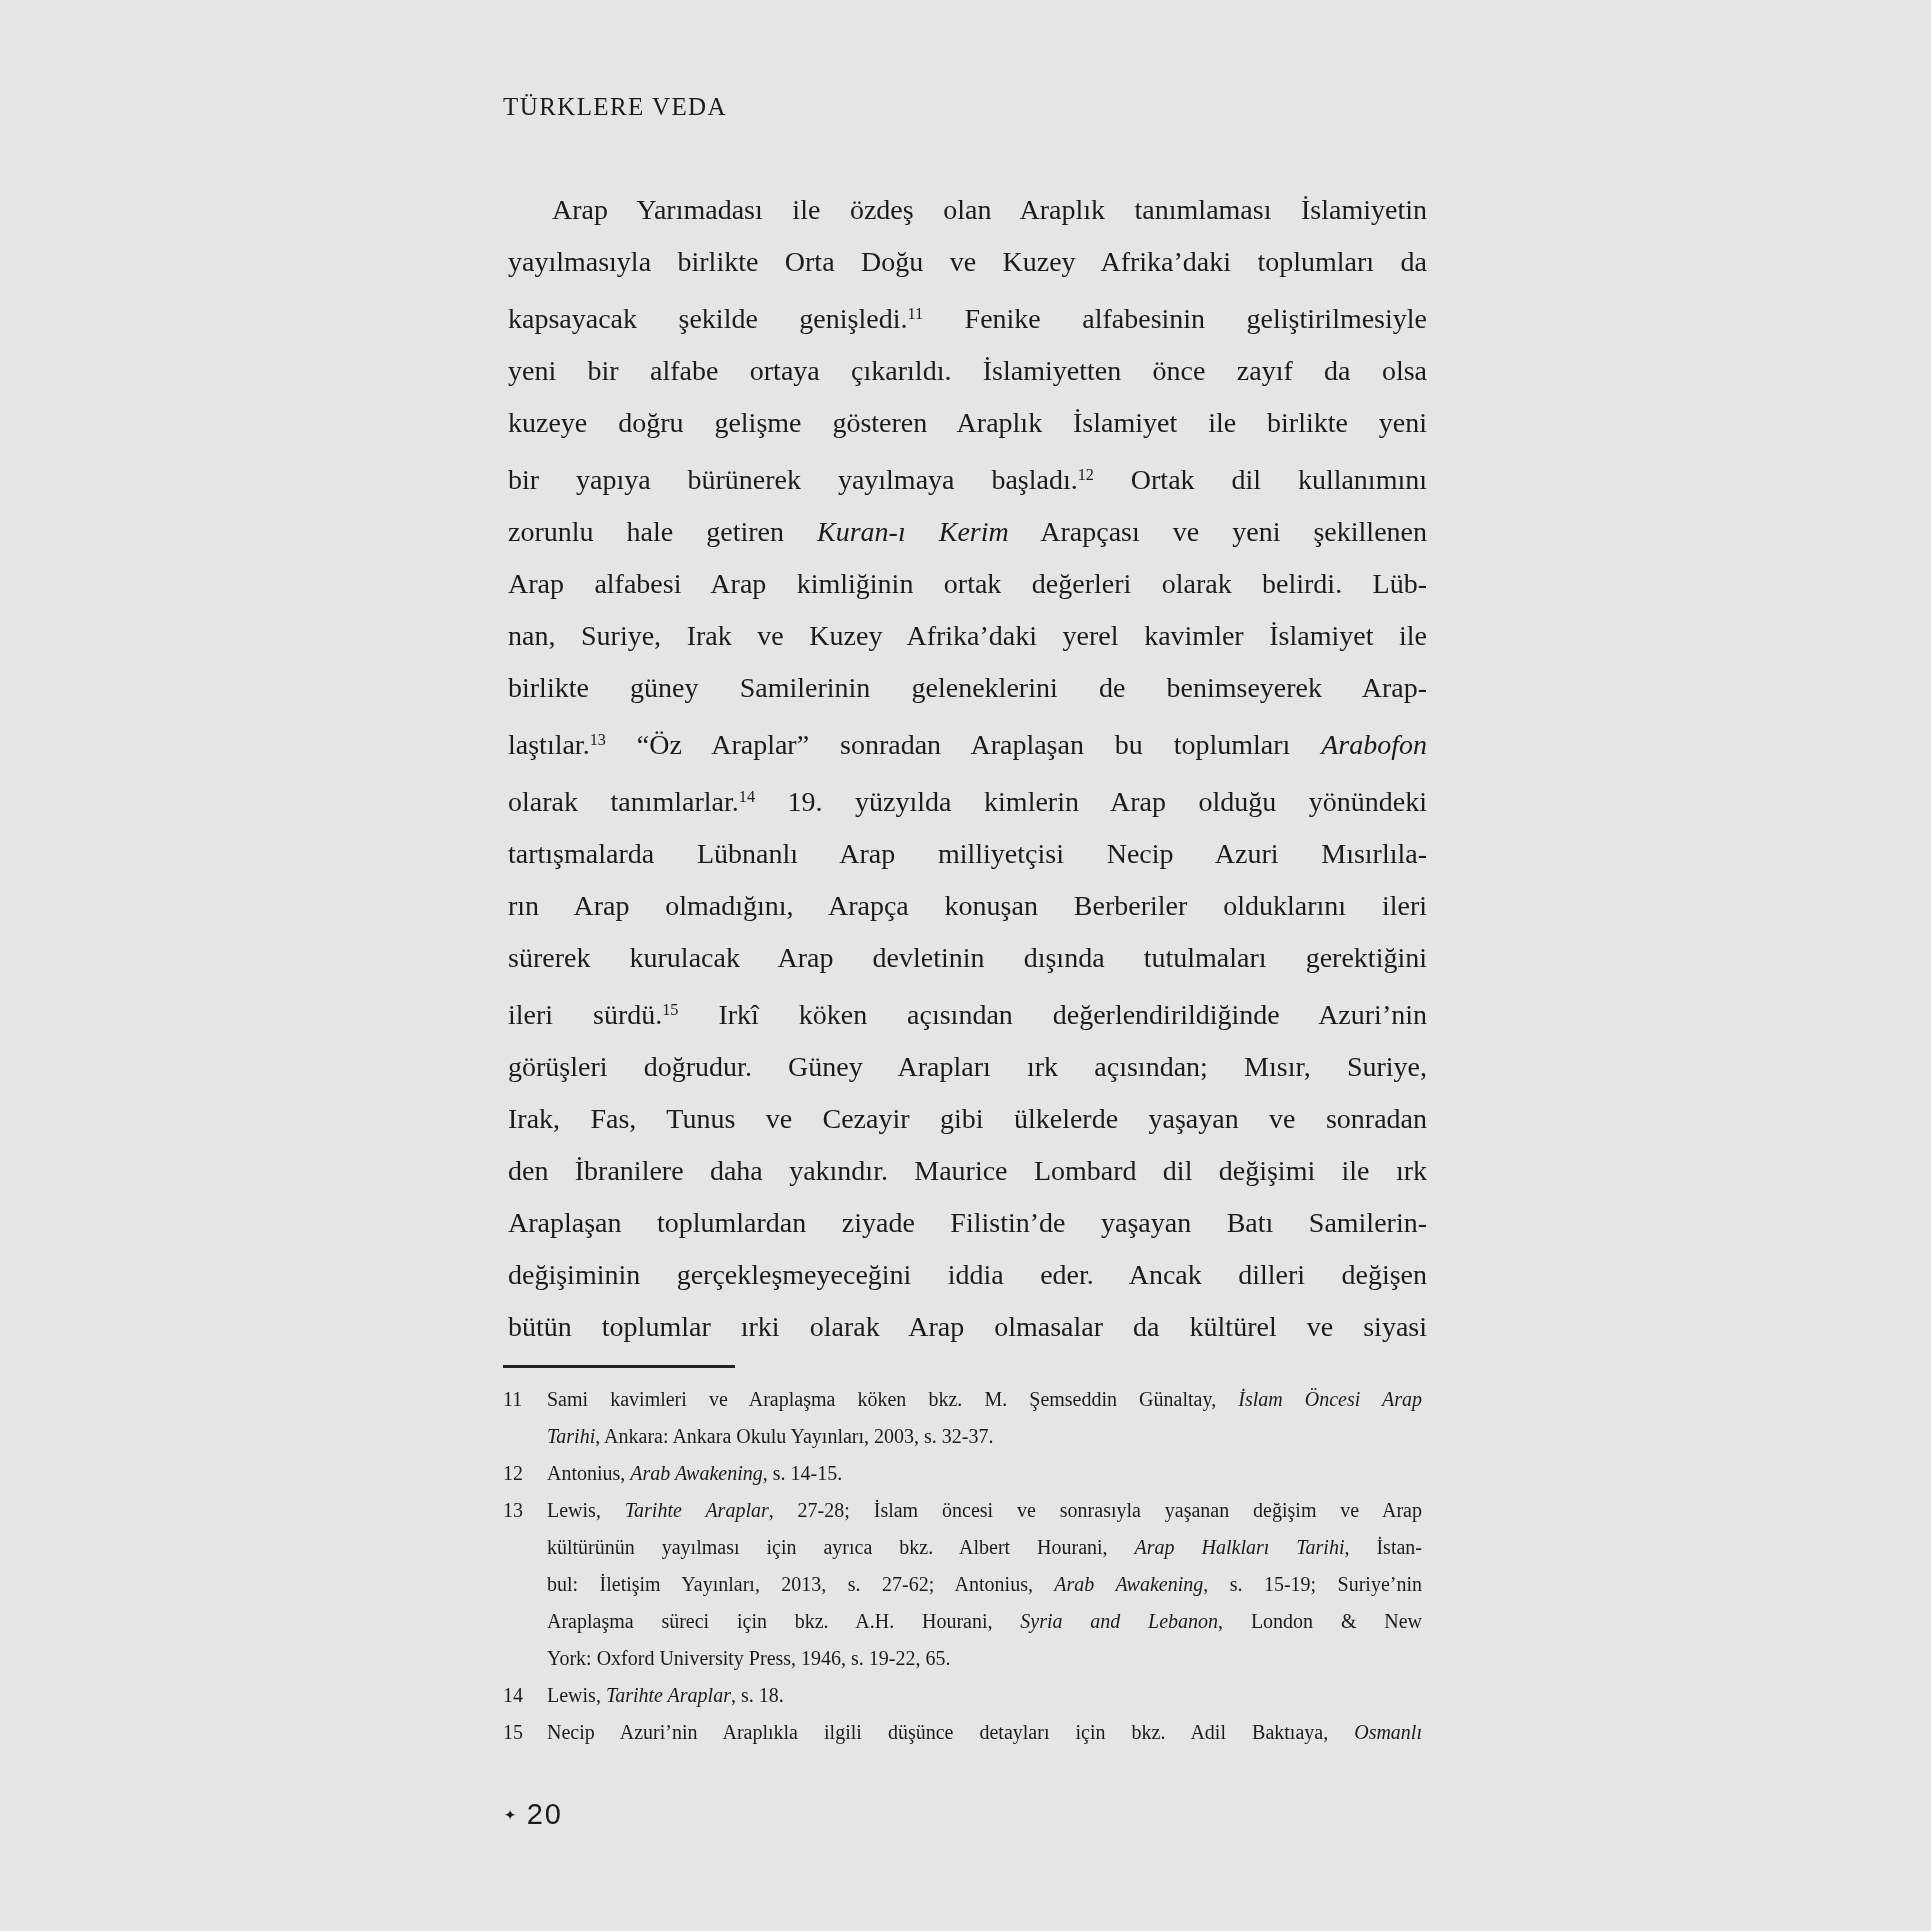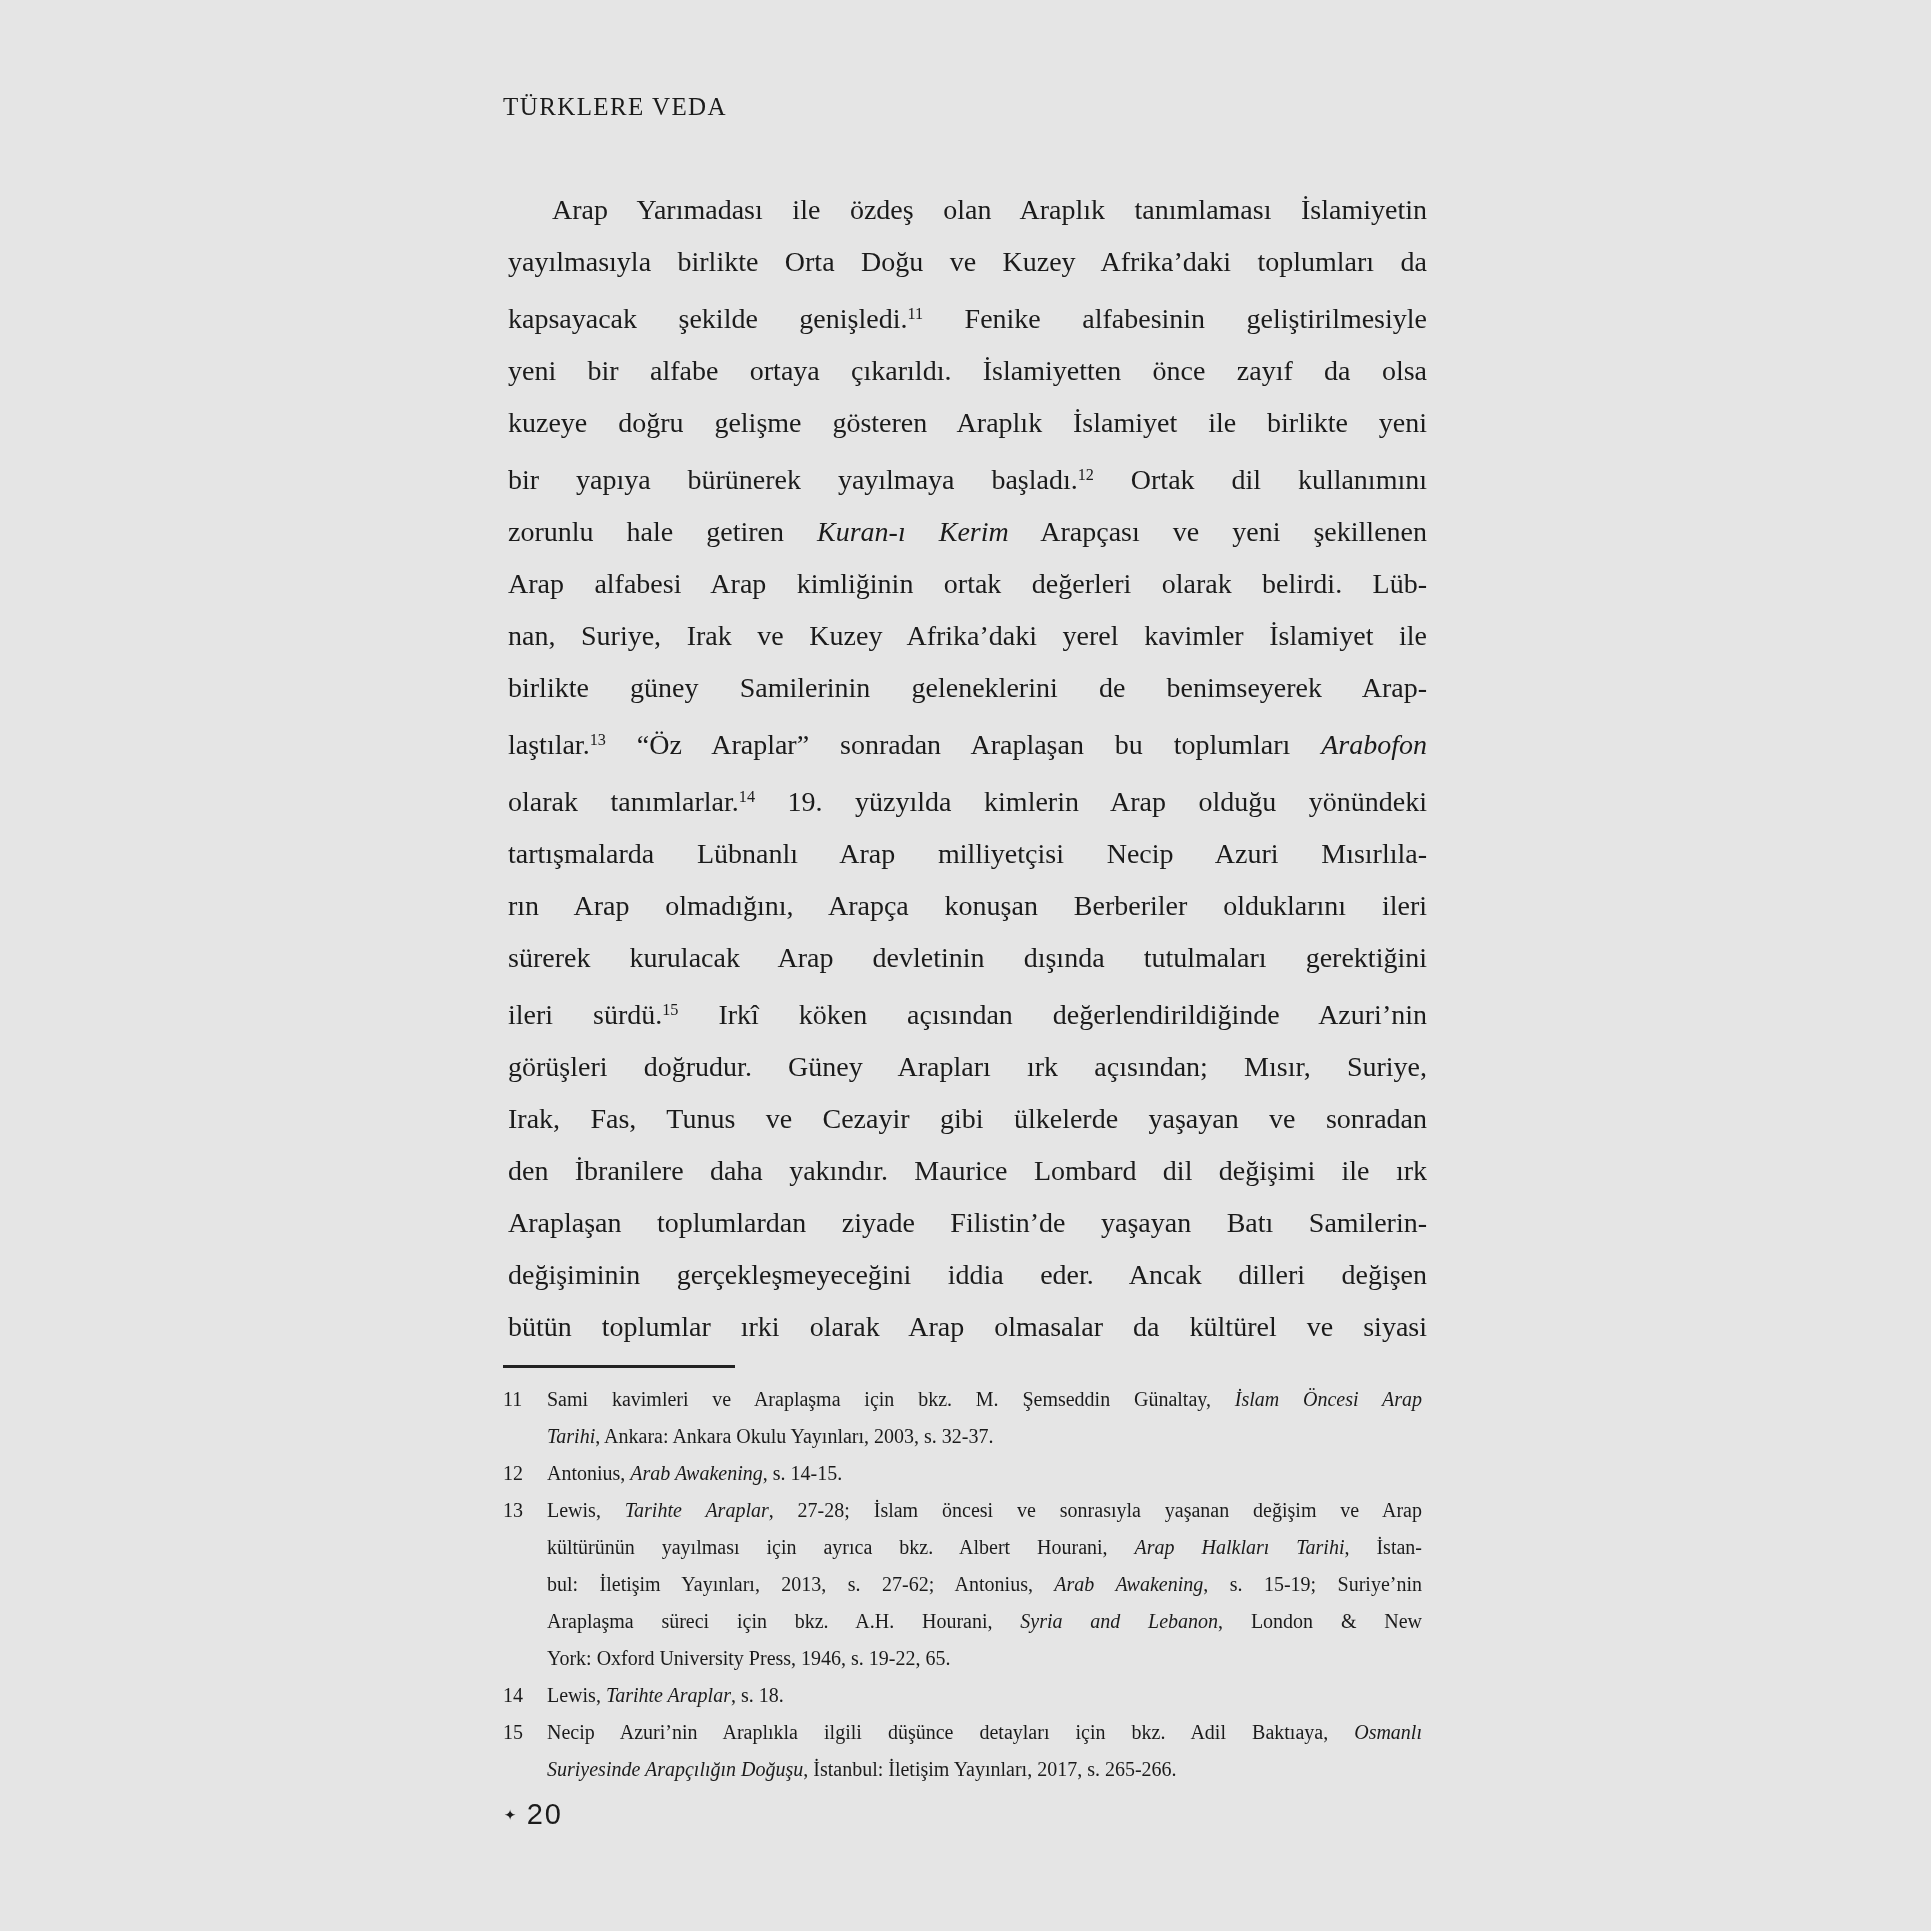--- a/index.html
+++ b/index.html
@@ -89,21 +89,21 @@
       <div class="line"><span class="run">Araplaşan toplumlardan ziyade Filistin’de yaşayan Batı Samilerin-</span></div>
       <div class="line"><span class="run">değişiminin gerçekleşmeyeceğini iddia eder. Ancak dilleri değişen</span></div>
       <div class="line"><span class="run">bütün toplumlar ırki olarak Arap olmasalar da kültürel ve siyasi</span></div>
     </div>
 
   <div class="footnote-rule" style="background: rgb(34, 34, 34);"></div>
 
   <div class="footnotes" id="footnotes">
       <div class="fn-row">
         <span class="fn-num">11</span>
-        <span class="fn-text"><span class="run">Sami kavimleri ve Araplaşma için bkz. M. Şemseddin Günaltay, </span><span class="it">İslam Öncesi Arap</span></span>
+        <span class="fn-text"><span class="run">Sami kavimleri ve Araplaşma köken bkz. M. Şemseddin Günaltay, </span><span class="it">İslam Öncesi Arap</span></span>
       </div>
       <div class="fn-row nojust">
         <span class="fn-num"></span>
         <span class="fn-text"><span class="it">Tarihi</span><span class="run">, Ankara: Ankara Okulu Yayınları, 2003, s. 32-37.</span></span>
       </div>
       <div class="fn-row nojust">
         <span class="fn-num">12</span>
         <span class="fn-text"><span class="run">Antonius, </span><span class="it">Arab Awakening</span><span class="run">, s. 14-15.</span></span>
       </div>
       <div class="fn-row">
@@ -127,24 +127,20 @@
         <span class="fn-text"><span class="run">York: Oxford University Press, 1946, s. 19-22, 65.</span></span>
       </div>
       <div class="fn-row nojust">
         <span class="fn-num">14</span>
         <span class="fn-text"><span class="run">Lewis, </span><span class="it">Tarihte Araplar</span><span class="run">, s. 18.</span></span>
       </div>
       <div class="fn-row">
         <span class="fn-num">15</span>
         <span class="fn-text"><span class="run">Necip Azuri’nin Araplıkla ilgili düşünce detayları için bkz. Adil Baktıaya, </span><span class="it">Osmanlı</span></span>
       </div>
-      <div class="fn-row nojust">
-        <span class="fn-num"></span>
-        <span class="fn-text"><span class="it">Suriyesinde Arapçılığın Doğuşu</span><span class="run">, İstanbul: İletişim Yayınları, 2017, s. 265-266.</span></span>
-      </div>
     </div>
 
   <div class="page-number-row">
     <span class="marker">✦</span>
     <span class="num">20</span>
   </div>
 </div>
 
 
 </body></html>

